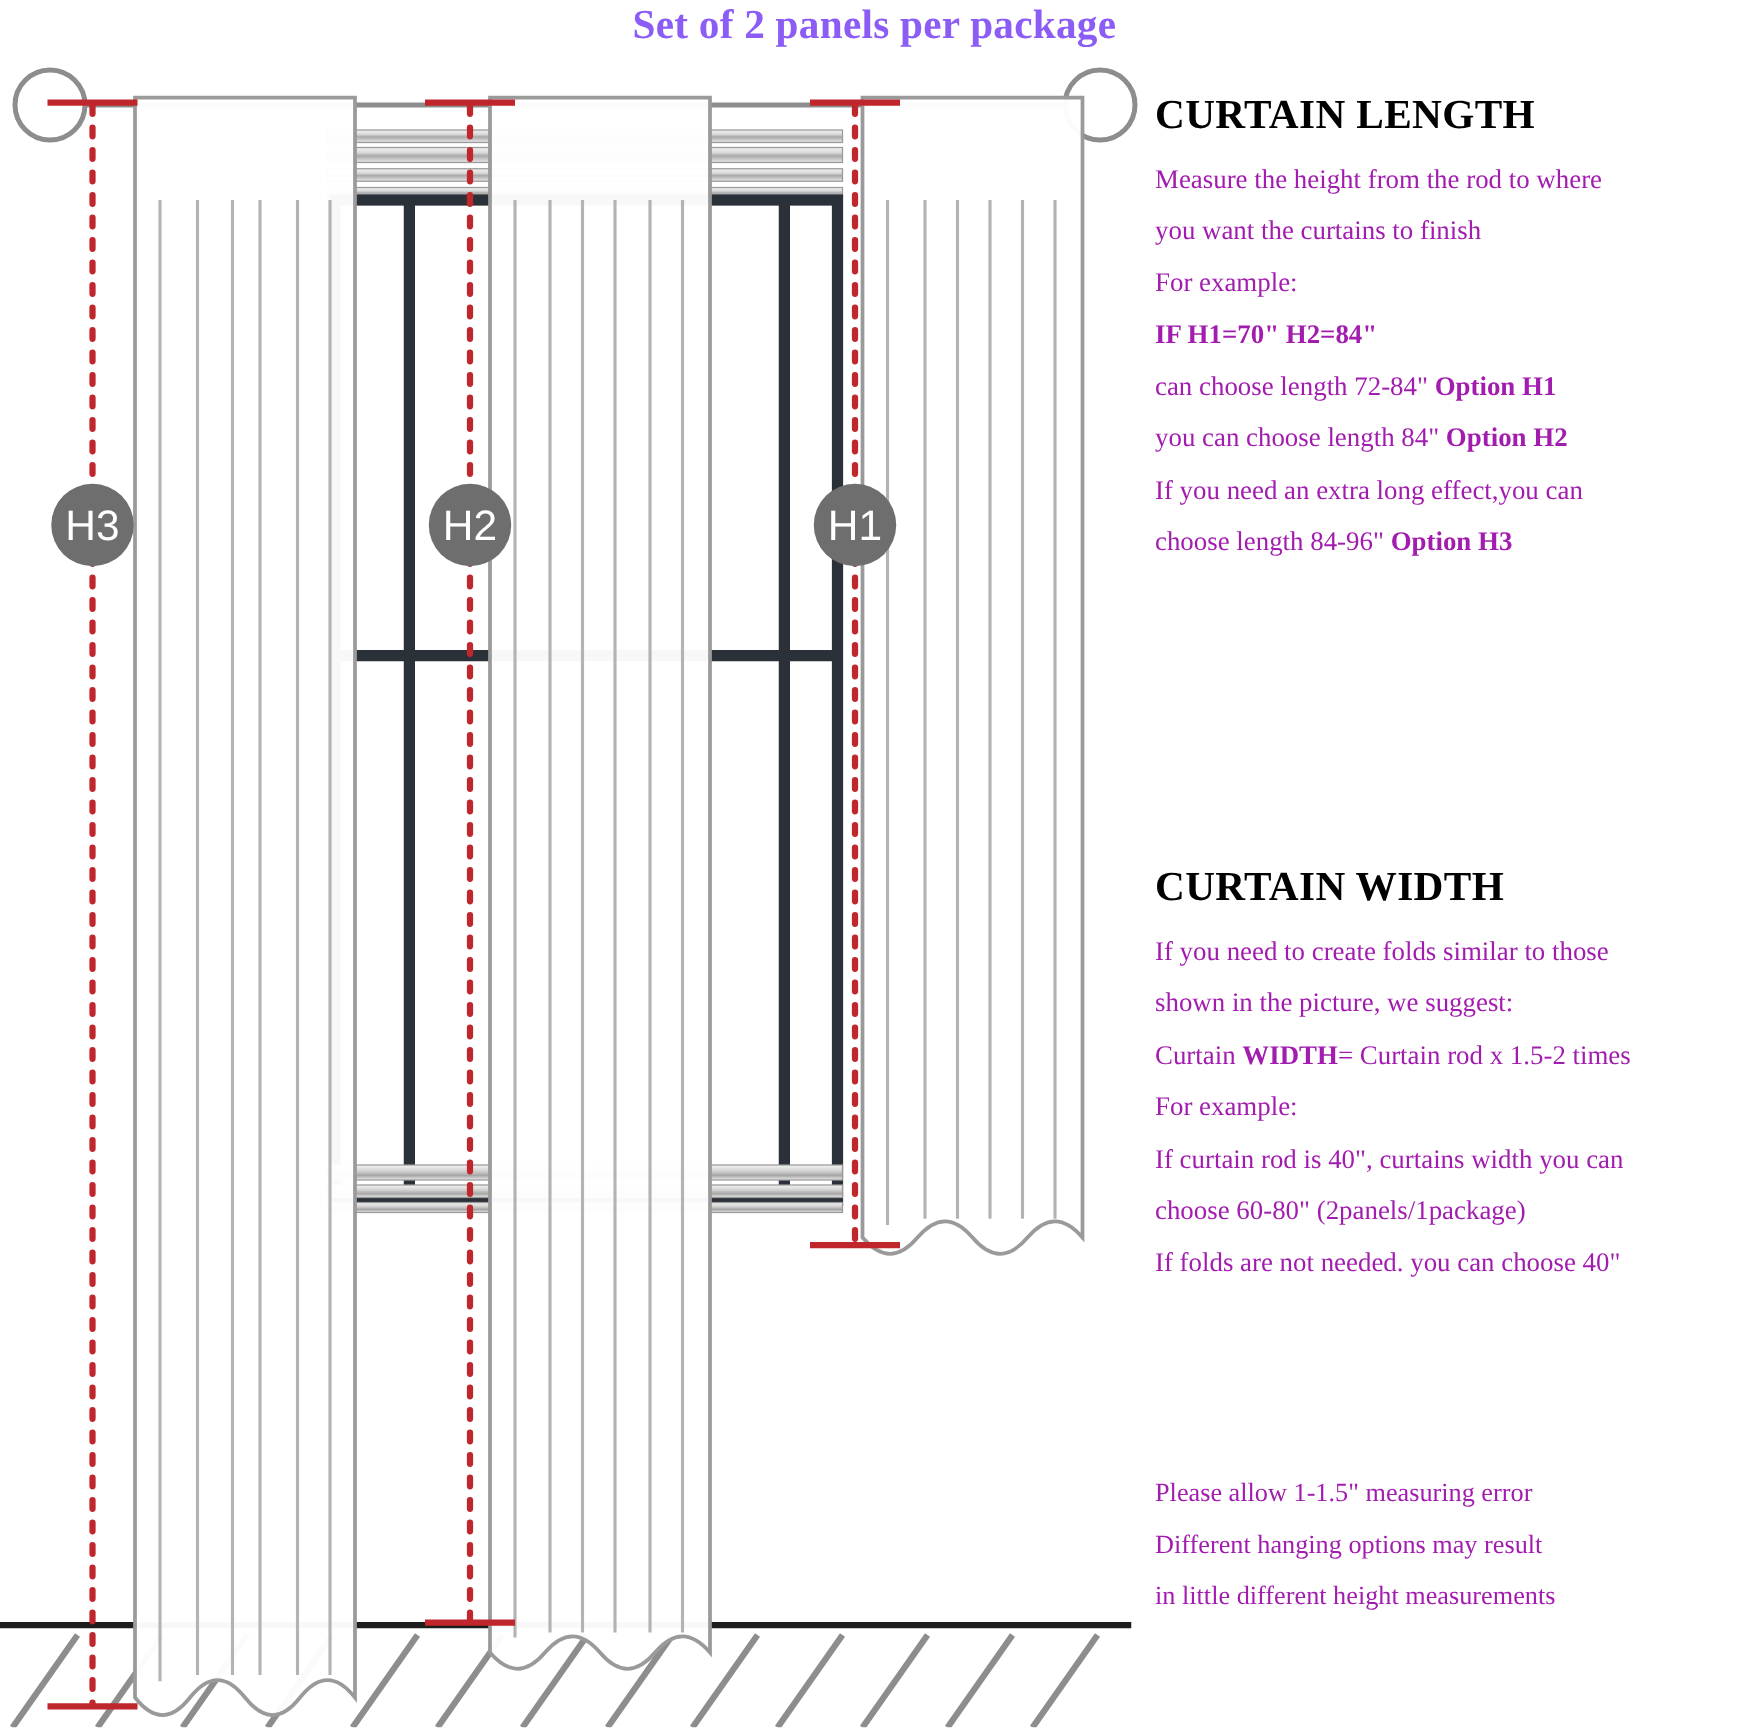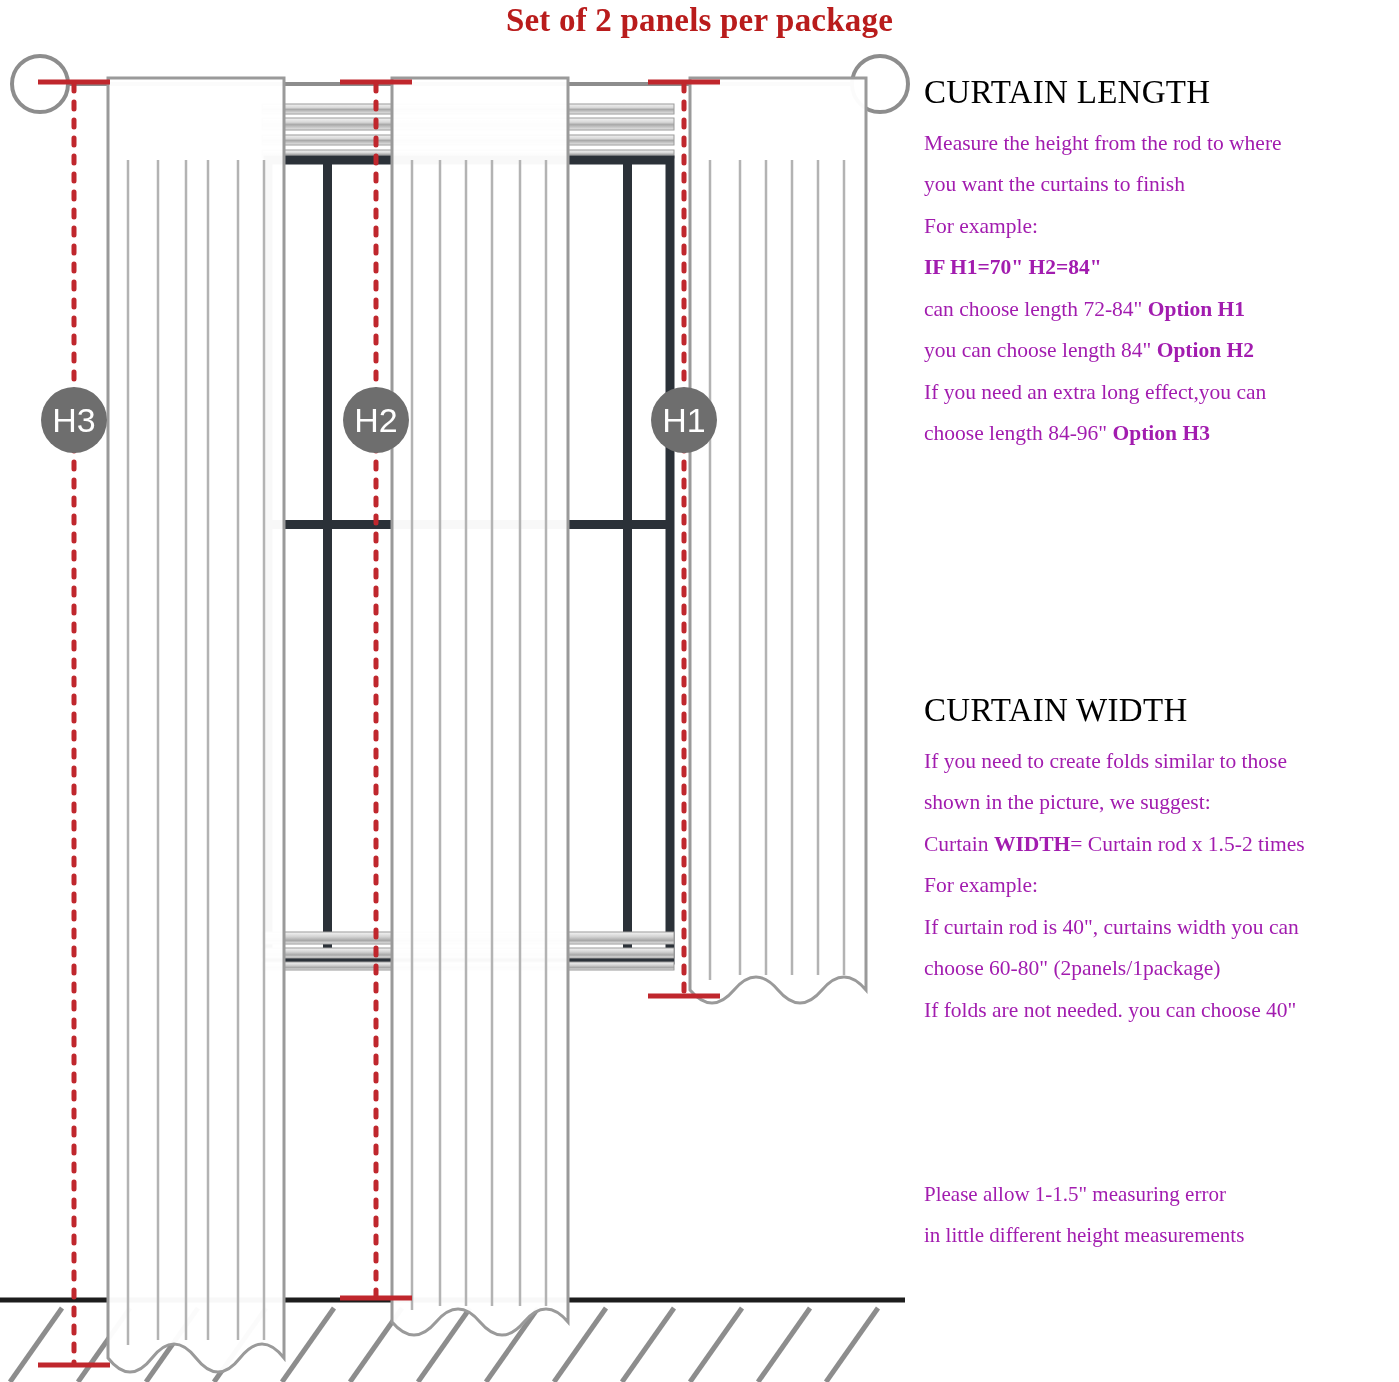--- a/index.html
+++ b/index.html
@@ -26,21 +26,21 @@
   
   #title {
     position: absolute;
     top: 2px;
     left: 0;
     width: 1399px;
     text-align: center;
     font-family: "Liberation Serif", serif;
     font-weight: bold;
     font-size: 33px;
-    color: #b91c1c;
+    color: #8b5cf6;
     letter-spacing: 0.2px;
   }
 
   
   #diagram {
     position: absolute;
     left: 0;
     top: 40px;
     width: 915px;
     height: 1342px;
@@ -50,21 +50,21 @@
   
   #textcol {
     position: absolute;
     left: 920px;
     top: 74px;
     width: 470px;
     height: 1308px;
   }
   .sec-head {
     font-family: "Liberation Serif", serif;
-    font-weight: normal;
+    font-weight: bold;
     font-size: 33px;
     color: #000000;
     letter-spacing: 0.3px;
     margin: 0 0 12px 4px;
     line-height: 1.12;
   }
   .sec-body {
     font-family: "Liberation Serif", serif;
     font-size: 21.5px;
     color: #a21caf;
@@ -252,18 +252,19 @@
         <span class="ln">For example:</span>
         <span class="ln">If curtain rod is 40", curtains width you can</span>
         <span class="ln">choose 60-80" (2panels/1package)</span>
         <span class="ln">If folds are not needed. you can choose 40"</span>
       </div>
     </section>
 
     <section id="sec-note">
       <div class="sec-body">
         <span class="ln">Please allow 1-1.5" measuring error</span>
+        <span class="ln">Different hanging options may result</span>
         <span class="ln">in little different height measurements</span>
       </div>
     </section>
 
   </div>
 </div>
 
 </body></html>

